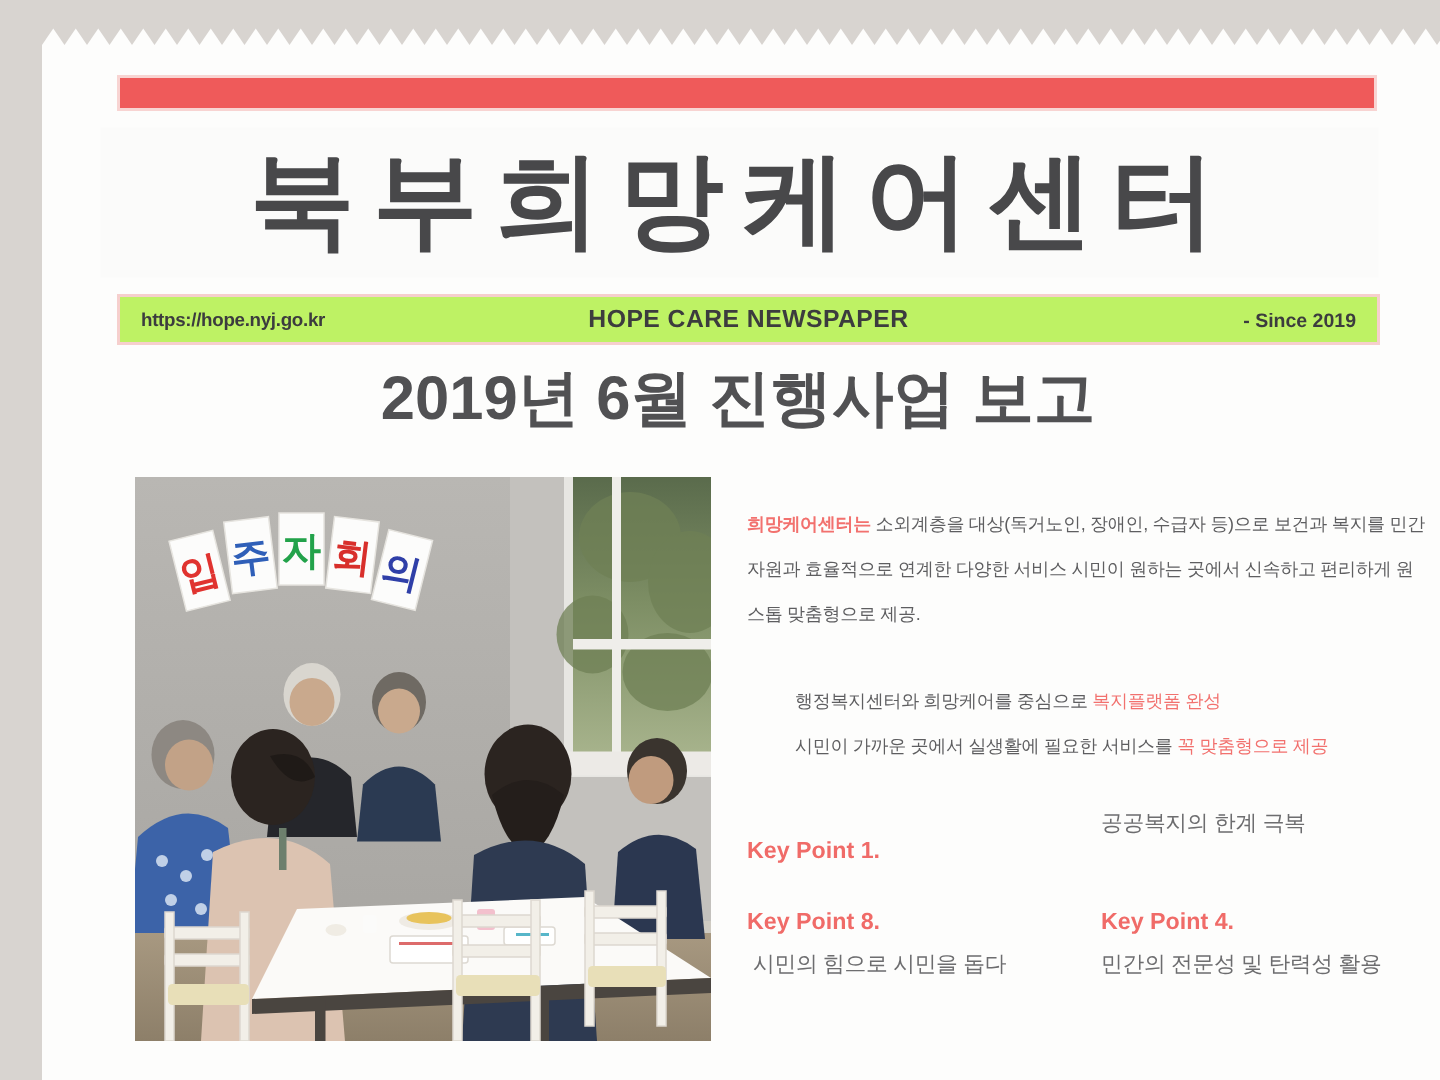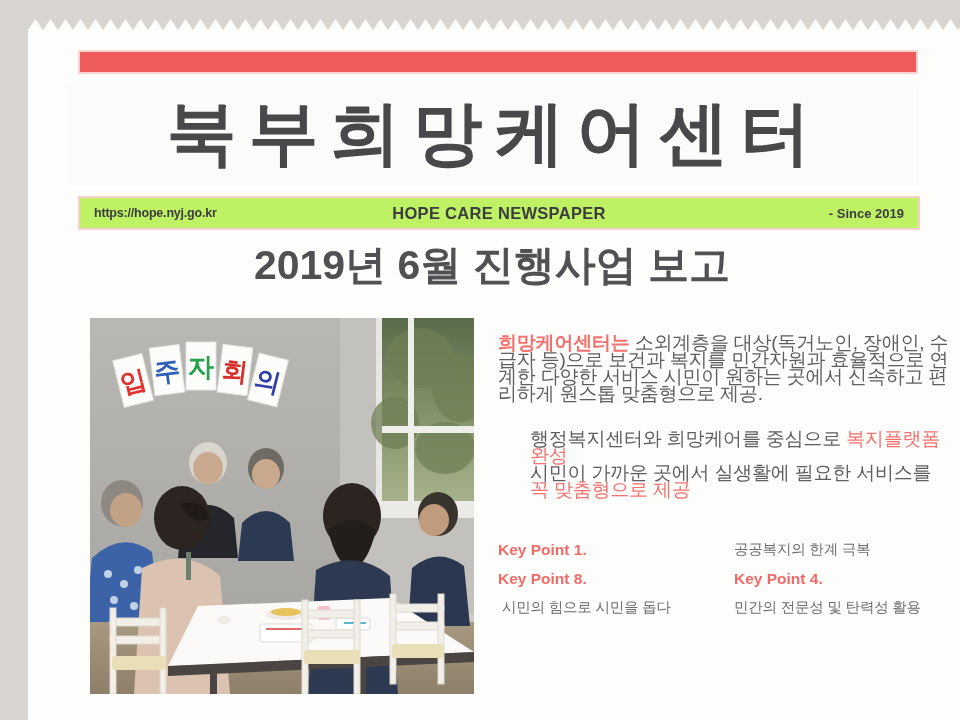--- a/index.html
+++ b/index.html
@@ -150,23 +150,23 @@
   .photo svg { display: block; }
 
   
   .article {
     position: absolute;
     left: 486px;
     top: 334px;
     width: 452px;
   }
   .para {
-    font-size: 19px;
+    font-size: 12px;
     color: #5e5e60;
-    line-height: 17px;
+    line-height: 30px;
     letter-spacing: -0.2px;
     font-family: "Liberation Sans", sans-serif;
   }
   .para .accent { color: #f2716e; font-weight: bold; }
   .para .accent-light { color: #f2716e; }
   .para2 { margin-top: 28px; margin-left: 32px; }
 
   
   .keypoints {
     position: absolute;
@@ -176,20 +176,21 @@
     display: grid;
     grid-template-columns: 232px 220px;
     grid-auto-rows: auto;
   }
   .kp-title {
     color: #f06b68;
     font-size: 15.5px;
     font-weight: bold;
     line-height: 29px;
     letter-spacing: 0px;
+    margin-top: 18px;
   }
   .kp-body {
     color: #6d6d6f;
     font-size: 14.5px;
     line-height: 29px;
     padding-left: 4px;
     letter-spacing: -0.2px;
   }
   .kp-col2 { padding-left: 4px; }
 </style>

